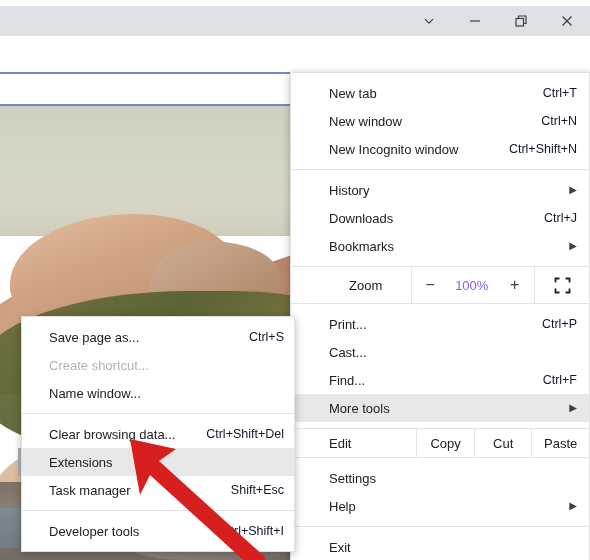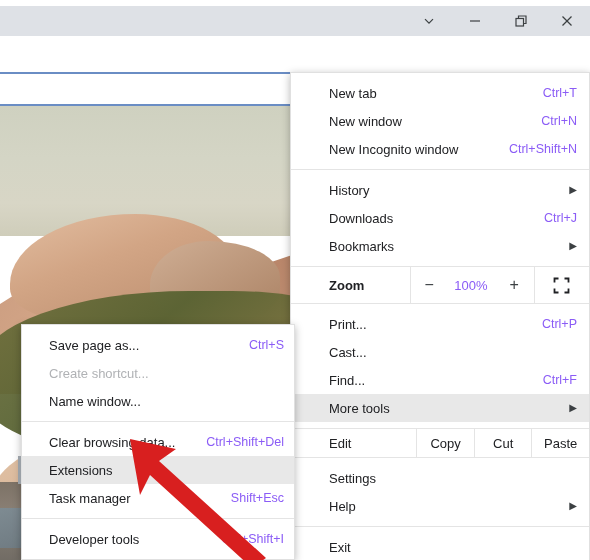--- a/index.html
+++ b/index.html
@@ -149,48 +149,48 @@
   .menu {
     position: absolute;
     background: #fff;
     border: 1px solid #e0e0e0;
     box-shadow: 0 2px 8px rgba(0,0,0,.28);
     font-size: 13px;
     color: #202124;
     z-index: 20;
   }
   .menu-main { left: 290px; top: 66px; width: 300px; padding: 6px 0 0 0; }
-  .menu-sub  { left: 21px; top: 318px; width: 274px; padding: 6px 0; z-index: 25; }
+  .menu-sub  { left: 21px; top: 310px; width: 274px; padding: 6px 0; z-index: 25; }
 
   .mi {
     position: relative;
     height: 28px;
     display: flex; align-items: center;
     padding: 0 12px 0 38px;
     white-space: nowrap;
   }
   .mi.hl { background: #e8e8e8; }
   .mi.hl::before {
     content: ""; position: absolute; left: -4px; top: 0;
     width: 3px; height: 100%; background: #9aa0a6;
   }
   .mi .label { flex: 1 1 auto; color: #202124; }
   .mi.disabled .label { color: #b0b2b5; }
-  .mi .accel { color: #8b5cf6; font-size: 12.5px; padding-left: 16px; }
+  .mi .accel { color: #0f172a; font-size: 12.5px; padding-left: 16px; }
   .mi .caret {
     width: 14px; text-align: right; color: #3c4043; font-size: 10px; line-height: 1;
   }
   .sep { height: 1px; background: #e4e4e4; margin: 6px 0; }
 
   
   .zoomrow {
     display: flex; align-items: center; height: 38px;
     border-top: 1px solid #e4e4e4; border-bottom: 1px solid #e4e4e4;
   }
-  .zoomrow .zlabel { padding-left: 38px; width: 126px; font-weight: bold; }
+  .zoomrow .zlabel { padding-left: 58px; width: 126px; }
   .zcell {
     display: flex; align-items: center; justify-content: center;
     height: 38px; border-left: 1px solid #e4e4e4;
   }
   .zminus { width: 40px; font-size: 16px; color: #3c4043; border-left: 1px solid #e4e4e4; }
   .zval   { width: 52px; font-size: 13px; color: #8b5cf6; }
   .zplus  { width: 42px; font-size: 16px; color: #3c4043; }
   .zfull  { width: 60px; border-left: 1px solid #e4e4e4; }
 
   

